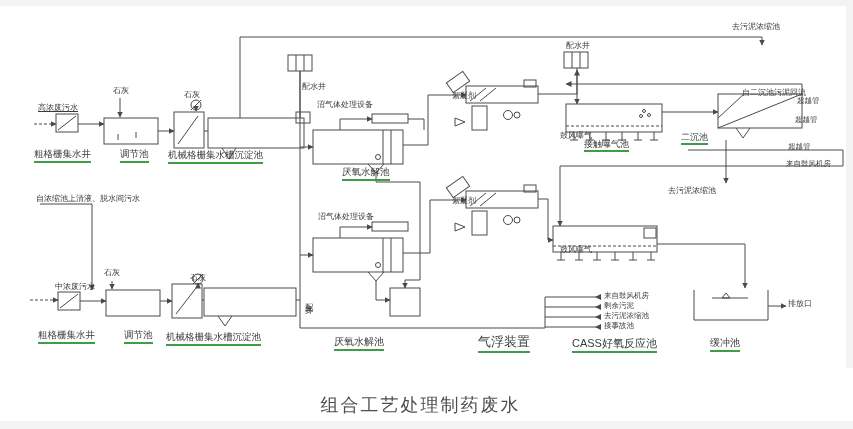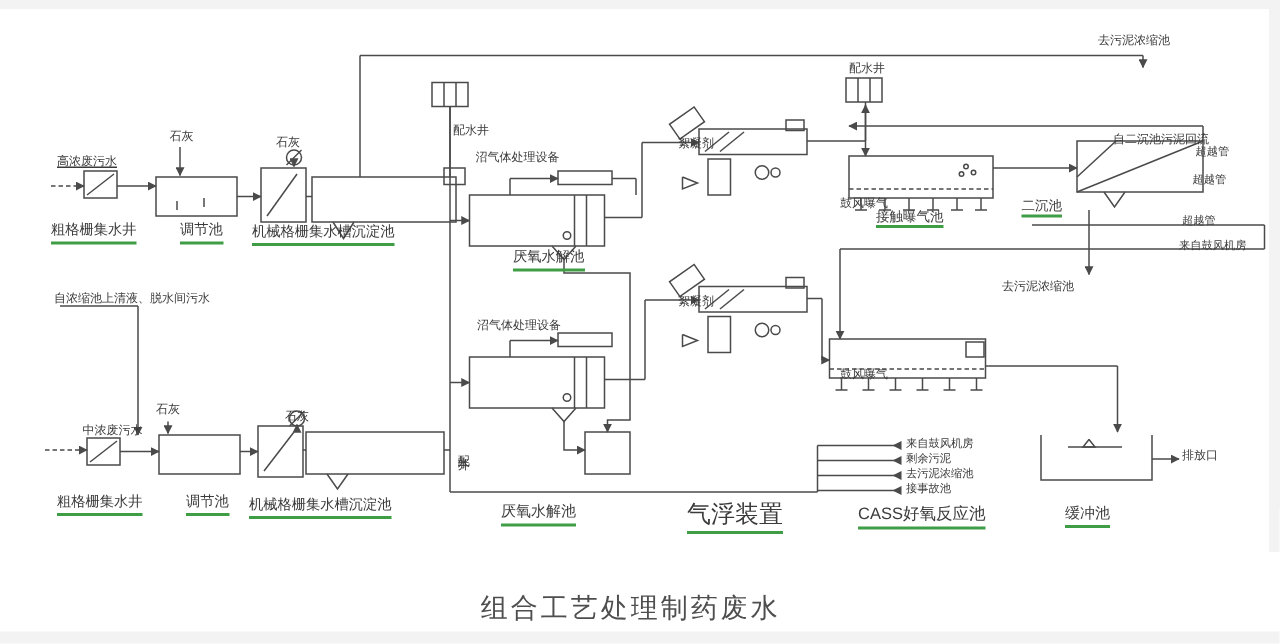--- a/index.html
+++ b/index.html
@@ -209,21 +209,21 @@
       <div class="lbl" style="left: 104px; top: 268px; font-size: 8px;">石灰</div>
       <div class="lbl" style="left: 190px; top: 273px; font-size: 8px;">石灰</div>
       <div class="lbl ul" style="left: 38px; top: 330px; font-size: 9.5px;">粗格栅集水井</div>
       <div class="lbl ul" style="left: 124px; top: 330px; font-size: 9.5px;">调节池</div>
       <div class="lbl ul" style="left: 166px; top: 332px; font-size: 9.5px;">机械格栅集水槽沉淀池</div>
       <div class="lbl" style="left: 318px; top: 212px; font-size: 8px;">沼气体处理设备</div>
       <div class="lbl ul" style="left: 334px; top: 336px; font-size: 10px;">厌氧水解池</div>
       <div class="lbl vert" style="left: 304px; top: 297px; font-size: 8px;">配水井</div>
       <div class="lbl" style="left: 452px; top: 91px; font-size: 8px;">絮凝剂</div>
       <div class="lbl" style="left: 452px; top: 196px; font-size: 8px;">絮凝剂</div>
-      <div class="lbl ul" style="left: 458px; top: 335px; font-size: 16px;">气浮装置</div>
+      <div class="lbl ul" style="left: 478px; top: 335px; font-size: 13px;">气浮装置</div>
       <div class="lbl" style="left: 566px; top: 41px; font-size: 8px;">配水井</div>
       <div class="lbl" style="left: 560px; top: 131px; font-size: 8px;">鼓风曝气</div>
       <div class="lbl ul" style="left: 584px; top: 139px; font-size: 9px;">接触曝气池</div>
       <div class="lbl ul" style="left: 681px; top: 132px; font-size: 9px;">二沉池</div>
       <div class="lbl" style="left: 732px; top: 22px; font-size: 8px;">去污泥浓缩池</div>
       <div class="lbl" style="left: 742px; top: 88px; font-size: 8px;">自二沉池污泥回流</div>
       <div class="lbl" style="left: 797px; top: 97px; font-size: 7.5px;">超越管</div>
       <div class="lbl" style="left: 795px; top: 116px; font-size: 7.5px;">超越管</div>
       <div class="lbl" style="left: 788px; top: 143px; font-size: 7.5px;">超越管</div>
       <div class="lbl" style="left: 786px; top: 160px; font-size: 7.5px;">来自鼓风机房</div>

